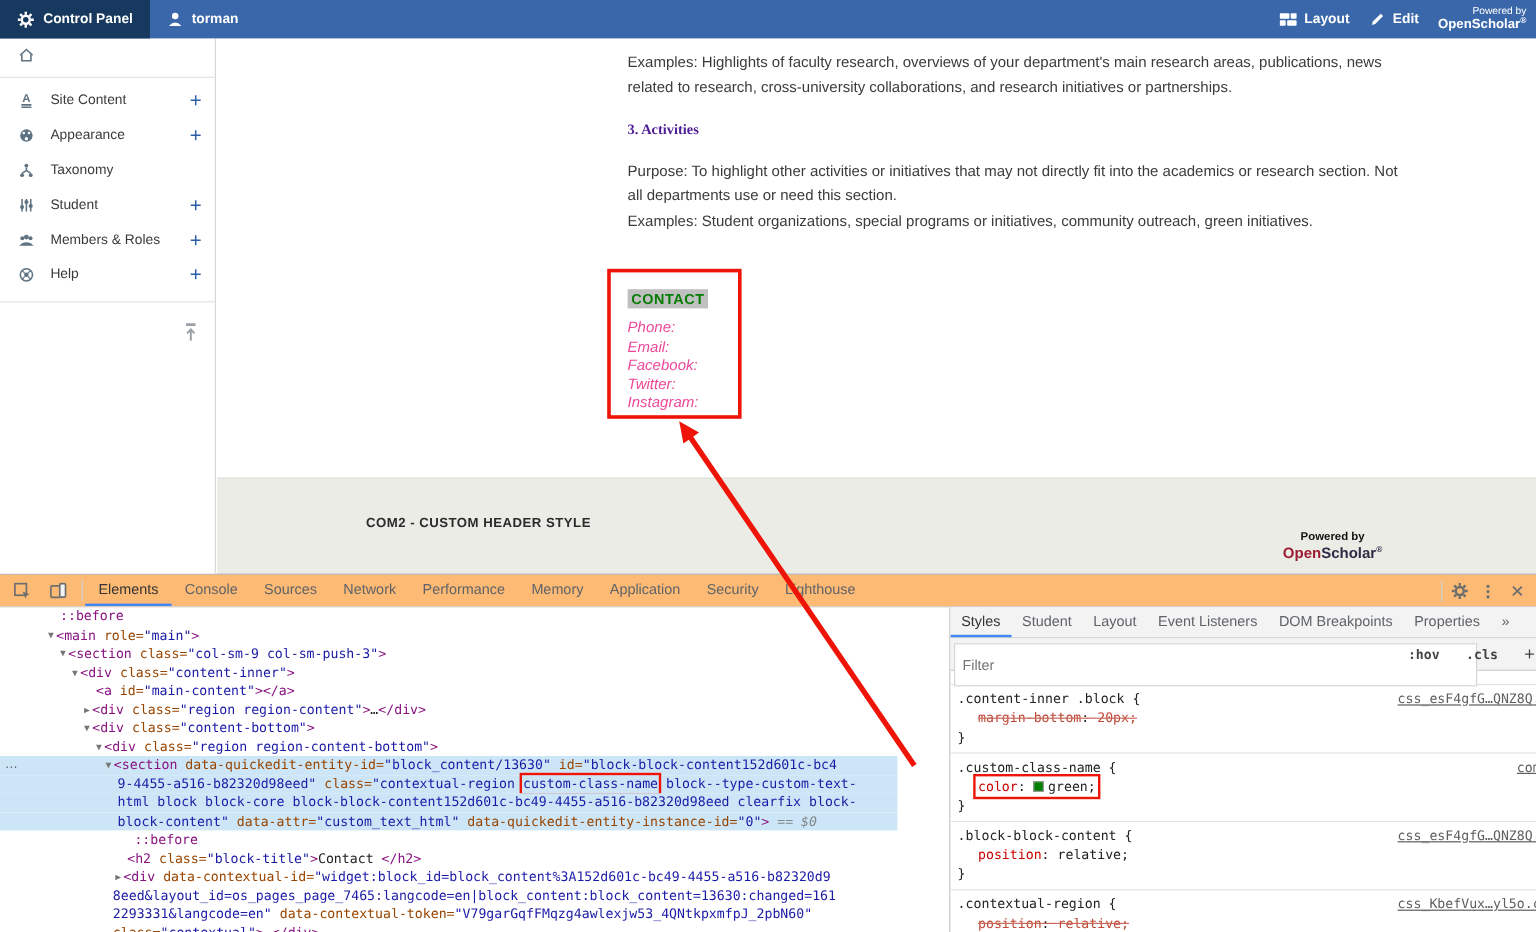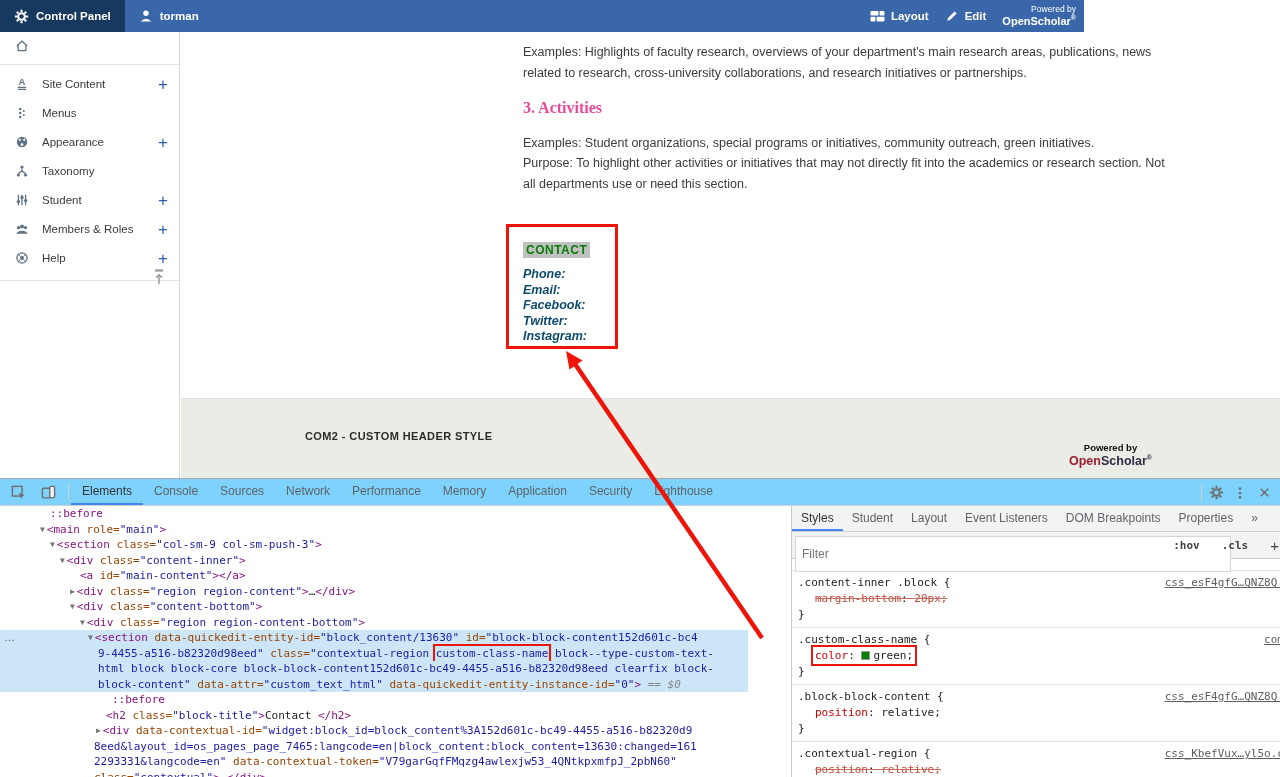--- a/index.html
+++ b/index.html
@@ -1,21 +1,21 @@
 <!DOCTYPE html>
 <html><head>
 <meta charset="utf-8">
 <style>
   * { margin:0; padding:0; box-sizing:border-box; }
   html,body { width:1280px; height:777px; overflow:hidden; background:#fff;
     font-family:"Liberation Sans", sans-serif; }
   #page { position:relative; width:1280px; height:777px; background:#fff; overflow:hidden; }
 
   
-  .topbar { position:absolute; left:0; top:0; width:1084px; height:32px; background:#3a67a9;
+  .topbar { position:absolute; left:0; top:0; width:1280px; height:32px; background:#3a67a9;
     display:flex; align-items:stretch; color:#fff; z-index:5; }
   .topbar .seg { display:flex; align-items:center; gap:7px; padding:0 14px; font-size:11.5px; font-weight:bold; }
   .seg-dark { background:#17395f; }
   .topbar-right { position:absolute; right:8px; top:0; height:32px; display:flex; align-items:center; gap:16px; }
   .topbar-btn { display:flex; align-items:center; gap:6px; font-size:11.5px; font-weight:bold; color:#fff; cursor:pointer; }
   .icon { display:inline-flex; align-items:center; justify-content:center; }
   .icon svg { display:block; }
   .powered-top { text-align:right; line-height:1.05; color:#fff; }
   .powered-top .l1 { font-size:8.5px; }
   .powered-top .l2 { font-size:11px; font-weight:bold; }
@@ -31,42 +31,42 @@
     color:#2b5ea7; font-size:17px; font-weight:400; line-height:1; }
   .sb-divider { height:1px; background:#e4e4e4; margin:4px 0; }
   .sb-home { height:28px; }
   .sb-collapse { position:absolute; right:9px; top:236px; width:18px; height:22px; color:#9aa0a6; cursor:pointer; }
 
   
   .main-area { position:absolute; left:181px; top:32px; width:1099px; height:366px; background:#fff; }
   .doc { position:absolute; left:342px; top:10px; width:650px; font-size:12.5px; line-height:20.5px; color:#3b3b3b; }
   .doc p { margin:0; }
   .doc .gap { margin-bottom:11px; }
-  .activities-heading { font-family:"Liberation Serif", serif; font-size:16px; font-weight:bold;
-    color:#ec4899; margin:15px 0 14px 0 !important; }
+  .activities-heading { font-family:"Liberation Serif", serif; font-size:12px; font-weight:bold;
+    color:#4c1d95; margin:15px 0 14px 0 !important; }
   .contact { position:absolute; left:342px; top:208px; }
   .contact-title { display:inline-block; background:#c0c0c0; color:#067c06; font-weight:bold;
     font-size:12px; letter-spacing:.5px; padding:1px 3px; margin-bottom:9px; }
-  .contact-item { font-size:12.5px; line-height:15.5px; color:#0c4a6e; font-style:italic; font-weight:bold; }
+  .contact-item { font-size:12.5px; line-height:15.5px; color:#ec4899; font-style:italic; font-weight:normal; }
 
   
   .footer-band { position:absolute; left:181px; top:398px; width:1099px; height:80px;
     background:#ecece7; border-top:1px solid #e0e0de; }
   .footer-header { position:absolute; left:124px; top:31px; font-size:11px; font-weight:bold;
     letter-spacing:.4px; color:#2b2b2b; }
   .footer-powered { position:absolute; right:128px; top:44px; text-align:center; line-height:1.15; }
   .footer-powered .l1 { font-size:9.5px; font-weight:bold; color:#111; }
   .footer-powered .l2 { font-size:12.5px; font-weight:bold; color:#2c2c44; }
   .footer-powered .open { color:#9c1c31; }
   .footer-powered .reg { font-size:7px; vertical-align:super; }
 
   
   .devtools { position:absolute; left:0; top:478px; width:1280px; height:299px; background:#fff;
     border-top:1px solid #a9a9a9; font-size:12px; color:#333; }
-  .dt-toolbar { position:relative; height:27px; background:#7dd3fc; border-bottom:1px solid #d0d0d0;
+  .dt-toolbar { position:relative; height:27px; background:#fdba74; border-bottom:1px solid #d0d0d0;
     display:flex; align-items:stretch; }
   .dt-toolicons { display:flex; align-items:center; gap:6px; padding:0 6px; }
   .dt-toolbtn { width:24px; height:22px; display:flex; align-items:center; justify-content:center;
     color:#6e6e6e; cursor:pointer; }
   .dt-sep { width:1px; background:#d0d0d0; margin:4px 2px; }
   .dt-tabs { display:flex; align-items:stretch; }
   .dt-tab { display:flex; align-items:center; padding:0 11px; color:#5f6368; cursor:pointer; border-bottom:2px solid transparent; }
   .dt-tab.active { color:#333; border-bottom:2px solid #4285f4; }
   .dt-right { position:absolute; right:4px; top:0; height:27px; display:flex; align-items:center; }
 
@@ -183,34 +183,20 @@
               <text x="7" y="8.2" font-size="9.5" font-weight="bold" text-anchor="middle" fill="currentColor" stroke="none" font-family="Liberation Sans, sans-serif">A</text>
               <path d="M2.8 10.4 H11.2 M2.8 12.4 H11.2"></path>
             </svg>
           </span>
           <span class="sb-label">Site Content</span>
           <span class="sb-plus">+</span>
         </div>
         <div class="sb-row">
           <span class="icon">
             <svg width="14" height="14" viewBox="0 0 14 14" fill="none" stroke="currentColor" stroke-width="1.3">
-              <g fill="currentColor" stroke="none">
-                <circle cx="5.2" cy="3" r="1.25"></circle>
-                <circle cx="5.2" cy="7" r="1.25"></circle>
-                <circle cx="5.2" cy="11" r="1.25"></circle>
-                <circle cx="8.8" cy="5" r="1"></circle>
-                <circle cx="8.8" cy="9" r="1"></circle>
-              </g>
-            </svg>
-          </span>
-          <span class="sb-label">Menus</span>
-        </div>
-        <div class="sb-row">
-          <span class="icon">
-            <svg width="14" height="14" viewBox="0 0 14 14" fill="none" stroke="currentColor" stroke-width="1.3">
               <circle cx="7" cy="7" r="5.2" fill="currentColor" stroke="none"></circle>
               <g fill="#fff" stroke="none">
                 <circle cx="4.8" cy="4.8" r="1.1"></circle>
                 <circle cx="9.2" cy="4.8" r="1.1"></circle>
                 <circle cx="7" cy="9.6" r="1.4"></circle>
               </g>
             </svg>
           </span>
           <span class="sb-label">Appearance</span>
           <span class="sb-plus">+</span>
@@ -277,22 +263,22 @@
             <path d="M4 9.8 L7 6.6 10 9.8" fill="none"></path>
           </svg>
         </span>
     </div>
   </div>
 
   <div class="main-area">
     <div class="doc">
       <p class="gap">Examples: Highlights of faculty research, overviews of your department's main research areas, publications, news related to research, cross-university collaborations, and research initiatives or partnerships.</p>
       <p class="activities-heading">3. Activities</p>
+      <p>Purpose: To highlight other activities or initiatives that may not directly fit into the academics or research section. Not all departments use or need this section.</p>
       <p>Examples: Student organizations, special programs or initiatives, community outreach, green initiatives.</p>
-      <p>Purpose: To highlight other activities or initiatives that may not directly fit into the academics or research section. Not all departments use or need this section.</p>
     </div>
     <div class="contact">
       <div><span class="contact-title">CONTACT</span></div>
       <div id="contact-items">
           <div class="contact-item">Phone:</div>
           <div class="contact-item">Email:</div>
           <div class="contact-item">Facebook:</div>
           <div class="contact-item">Twitter:</div>
           <div class="contact-item">Instagram:</div>
         </div>

